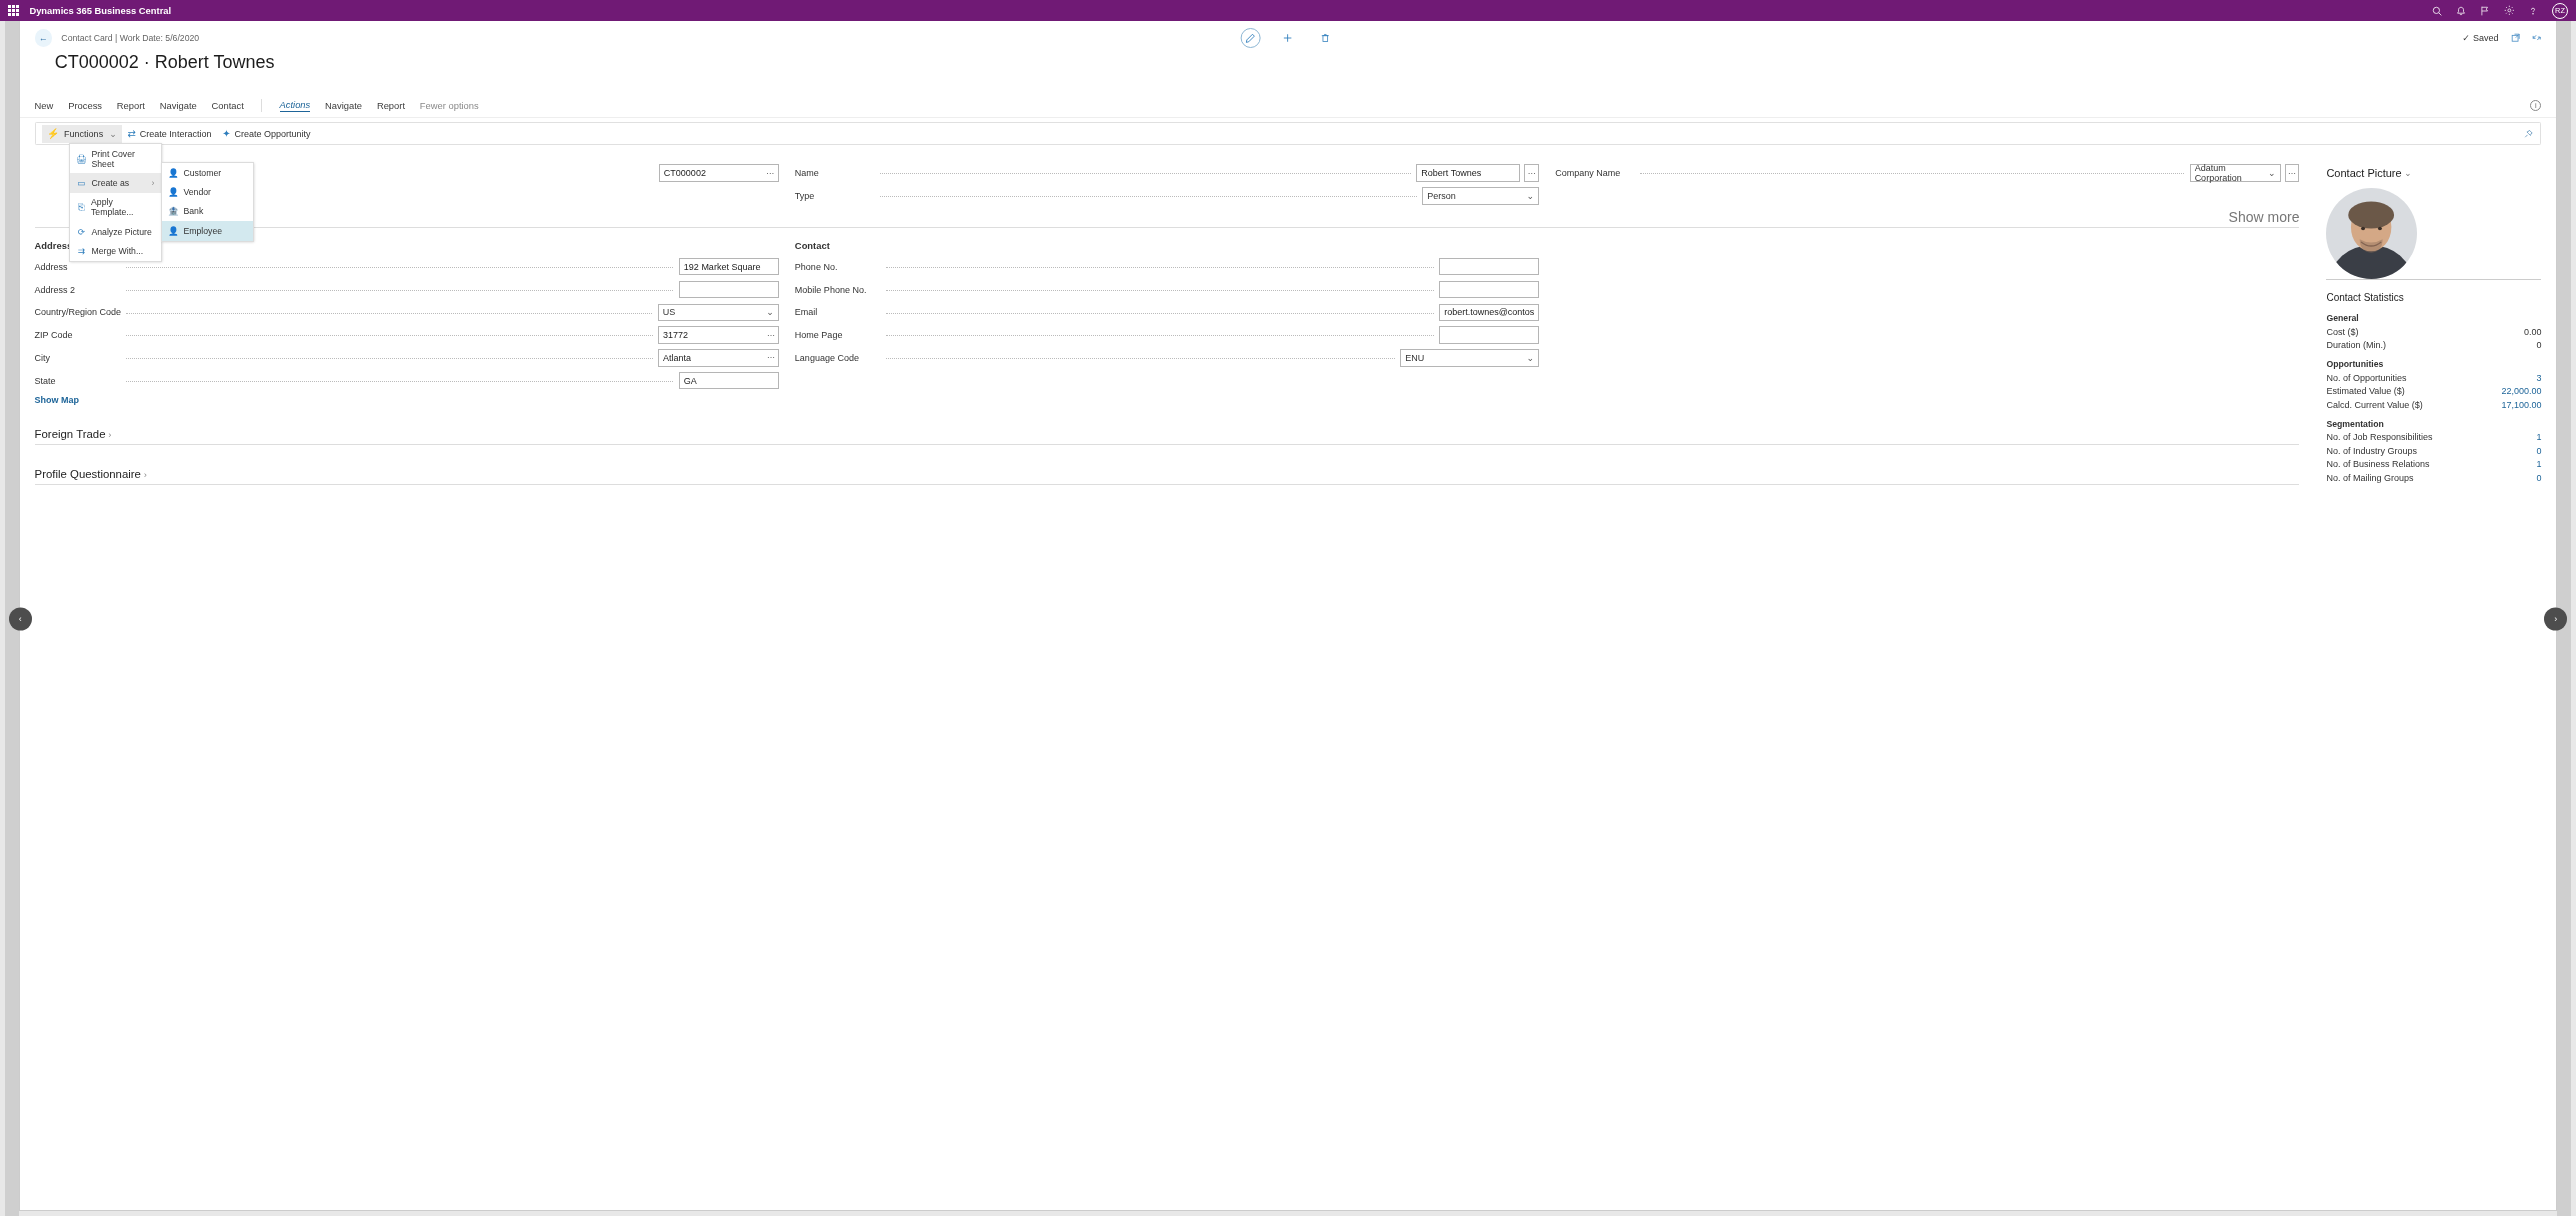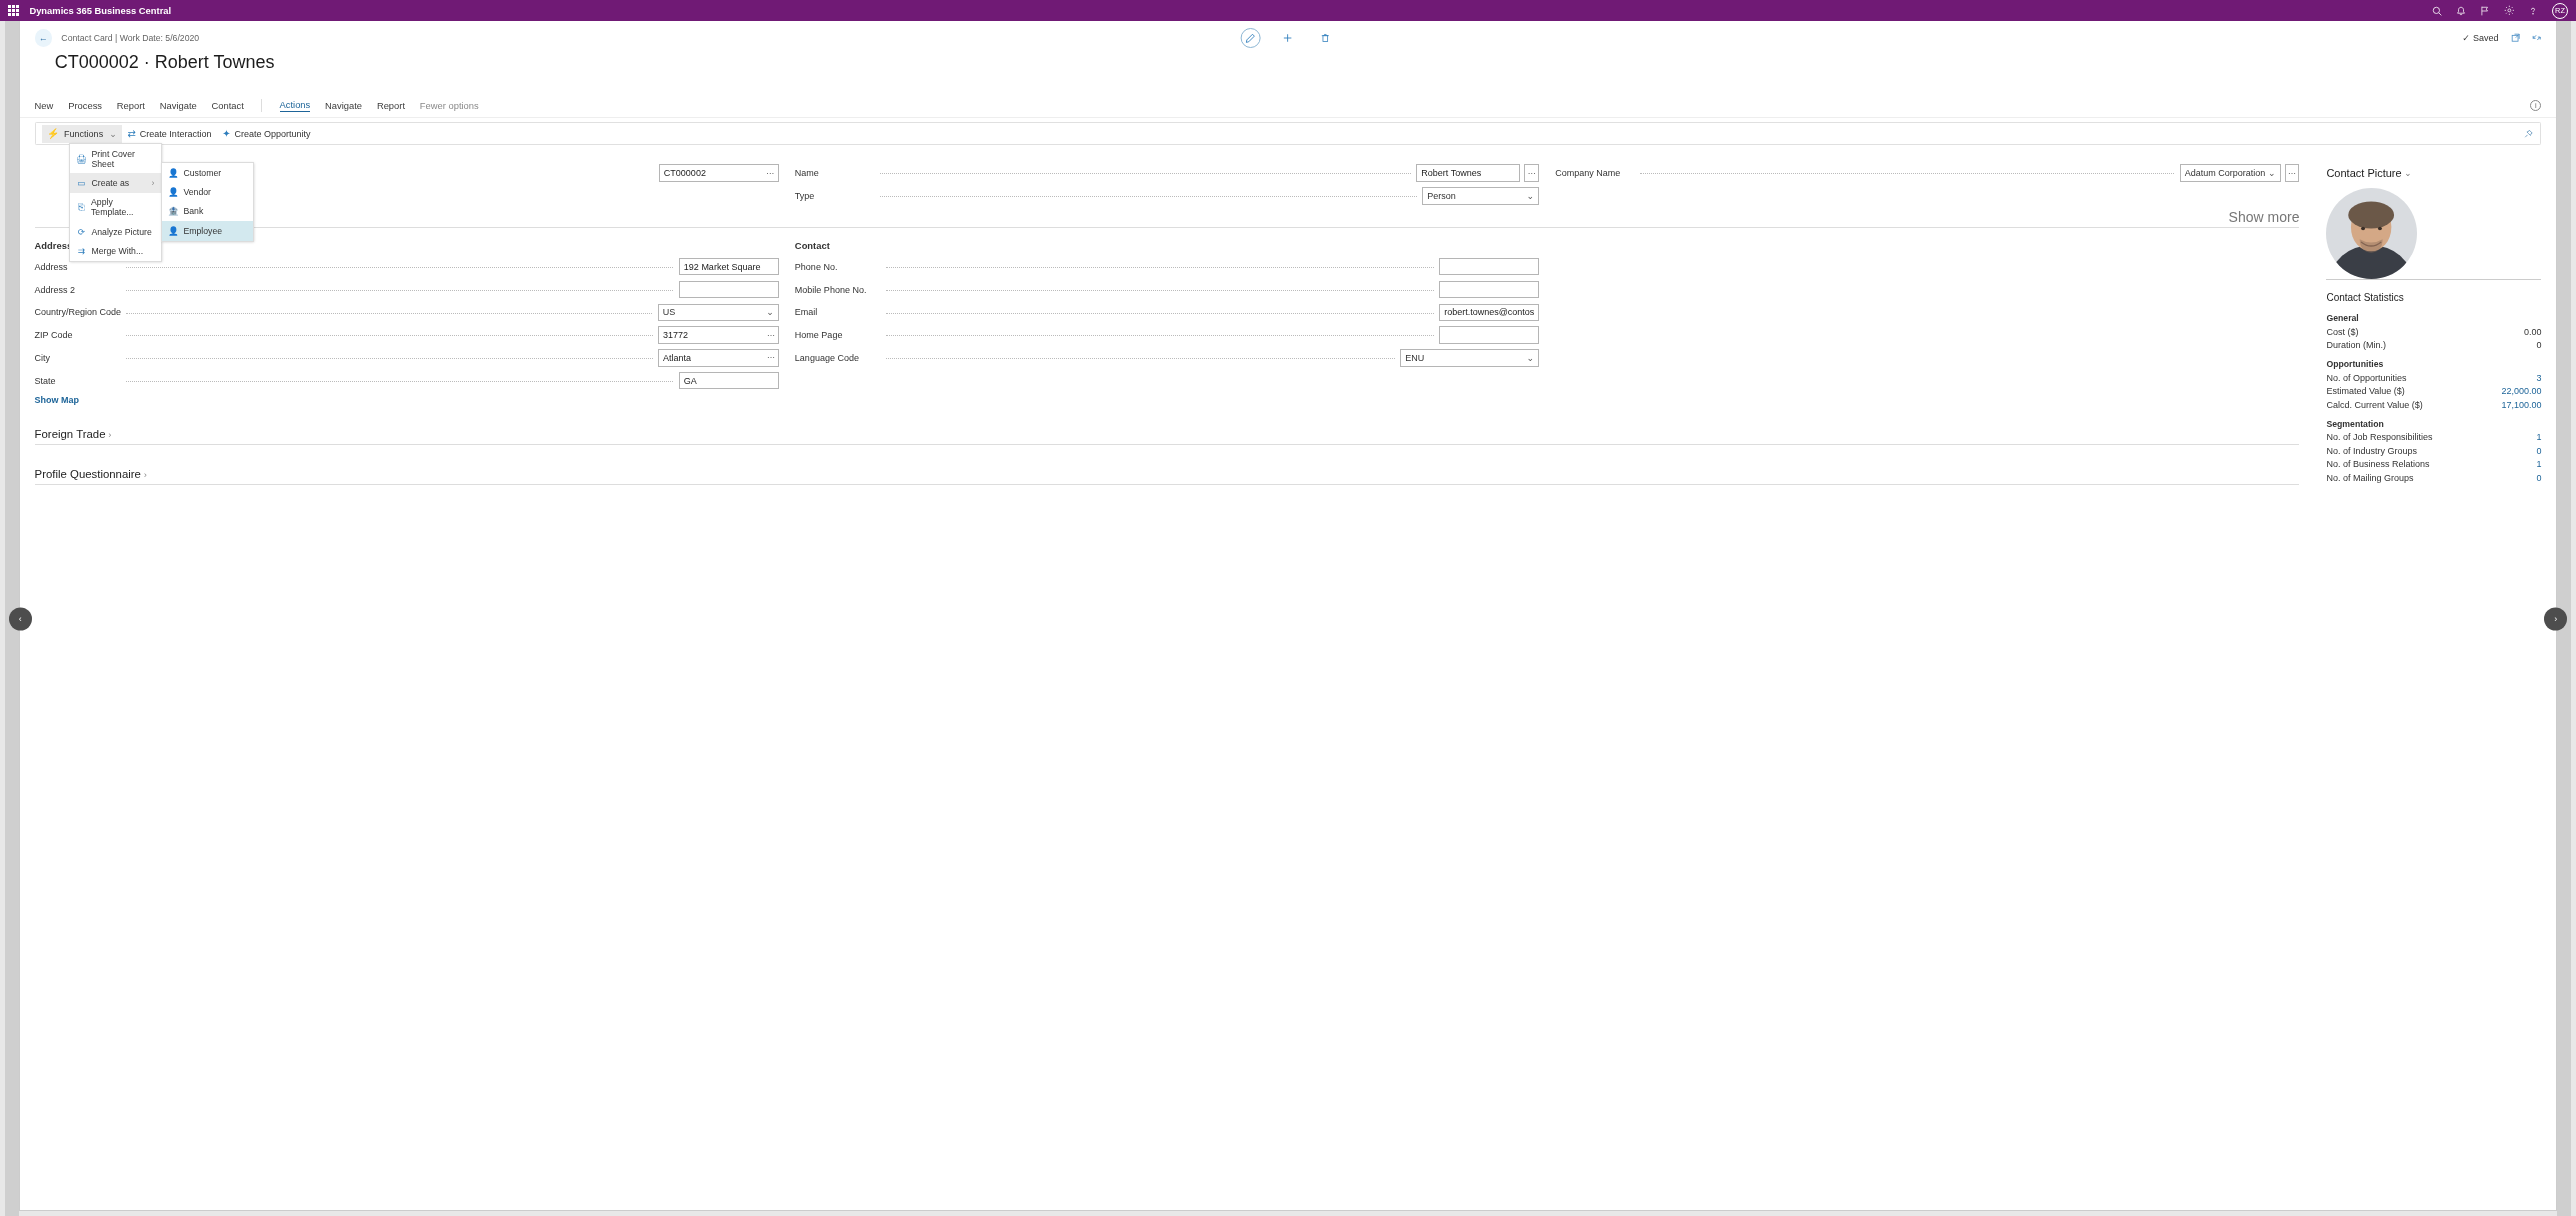--- a/index.html
+++ b/index.html
@@ -31,21 +31,21 @@
 .saved { position:absolute; right:14.8px; display:flex; align-items:center; gap:12px; color:#333;}
 .saved .chk{color:#3c3c3c;}
 .saved .sq, .saved .collapse { color:#4a8ec5; cursor:pointer;}
 
 .title-row { padding: 4px 35px 5.4px 35px; font-size: 18px; color:#1c1c1c; }
 
 
 .cmdbar { display:flex; align-items:center; gap:14.8px; padding: 0 14.8px; height:23.5px; border-bottom: 0.7px solid #eee; font-size:9.4px; color:#3c3c3c; position:relative;margin-top:16px;}
 .cmdbar .sep { width:0.7px; height:13.4px; background:#ddd; margin:0 2.7px;}
 .cmdbar a { cursor:pointer; }
-.cmdbar a.active { color:#1e6599; border-bottom:0.7px solid #1e6599; padding-bottom:1.3px;}
+.cmdbar a.active { color:#1e6599; border-bottom:0.7px solid #1e6599; padding-bottom:1.3px;font-style:italic;}
 .cmdbar a.faded { color:#8a8a8a; }
 .info-pill { width:11.4px;height:11.4px;border-radius:50%;border:0.7px solid #888;color:#666;font-size:7.4px;display:flex;align-items:center;justify-content:center;margin-left:auto;cursor:pointer;}
 
 
 .ribbon { margin: 4px 14.8px 0 14.8px; border:0.7px solid #e0e0e0; height:23.5px; display:flex; align-items:center; border-radius:1.3px; background:#fff; padding:0 6.7px; font-size:9px; position:relative;}
 .ribbon .rib-item { display:flex; align-items:center; gap:4px; padding:3.4px 5.4px; cursor:pointer; color:#333;}
 .ribbon .rib-item.active { background:#eaeaea;}
 .ribbon .rib-icon { color:#2d7dbc; font-size:10px;}
 .ribbon .pin { margin-left:auto; color:#5c8fb8; cursor:pointer;}
 
@@ -282,21 +282,21 @@
                   <span>Person</span>
                   <span class="caret">⌄</span>
                 </div>
             </div>
           </div>
           <div class="gen-col">
             <div class="field">
               <div class="flabel">Company Name</div>
               <div class="dots"></div>
               <div class="fgroup">
-                  <div class="fdd" style="width:101px">
+                  <div class="fdd" style="width:91px">
                     <span>Adatum Corporation</span>
                     <span class="caret">⌄</span>
                   </div>
                   <div class="opts-sep">⋯</div>
                 </div>
             </div>
           </div>
         </div>
         <div class="show-more">Show more</div>
         <div class="hr"></div>

